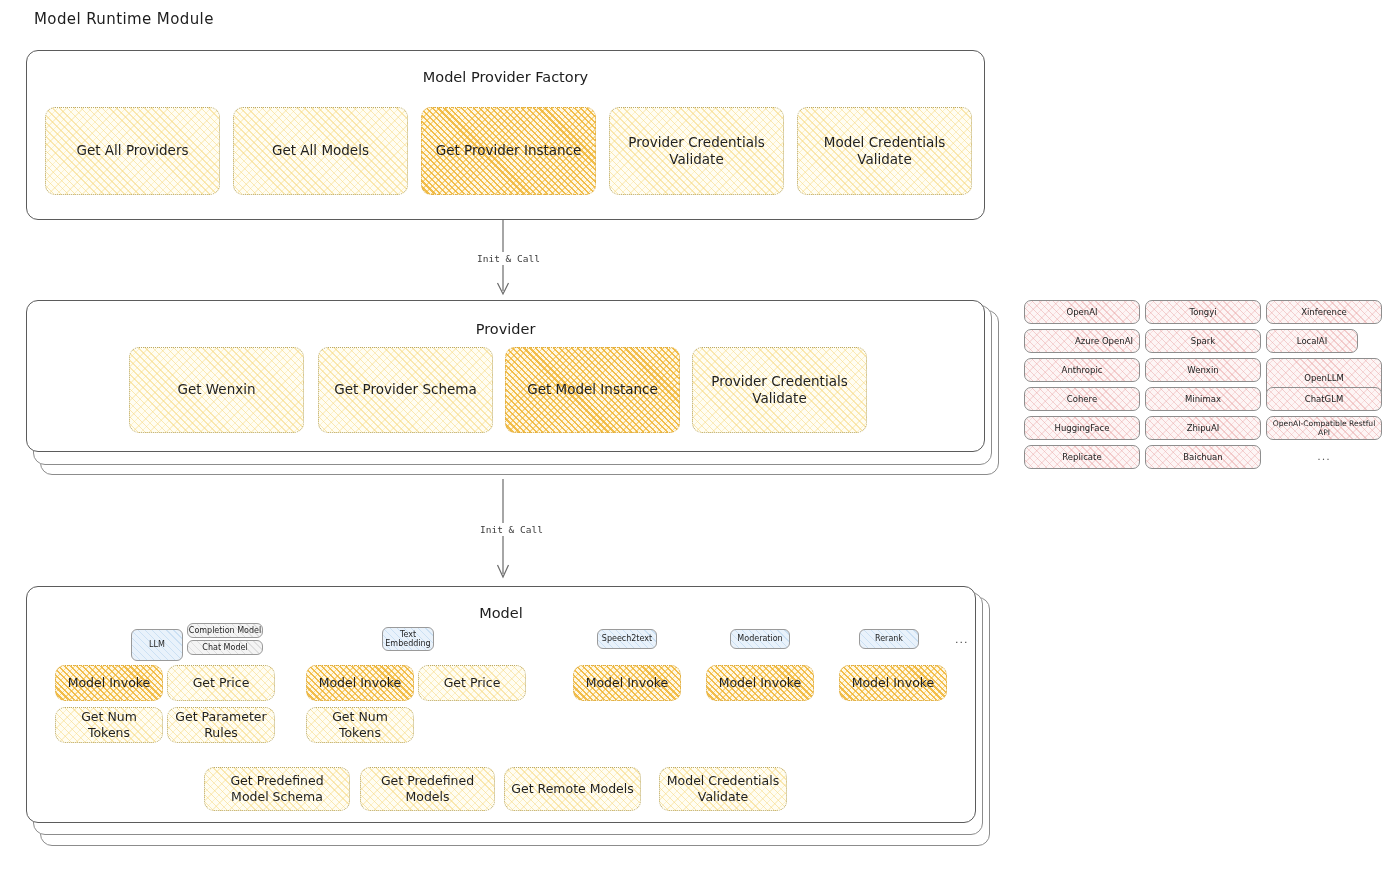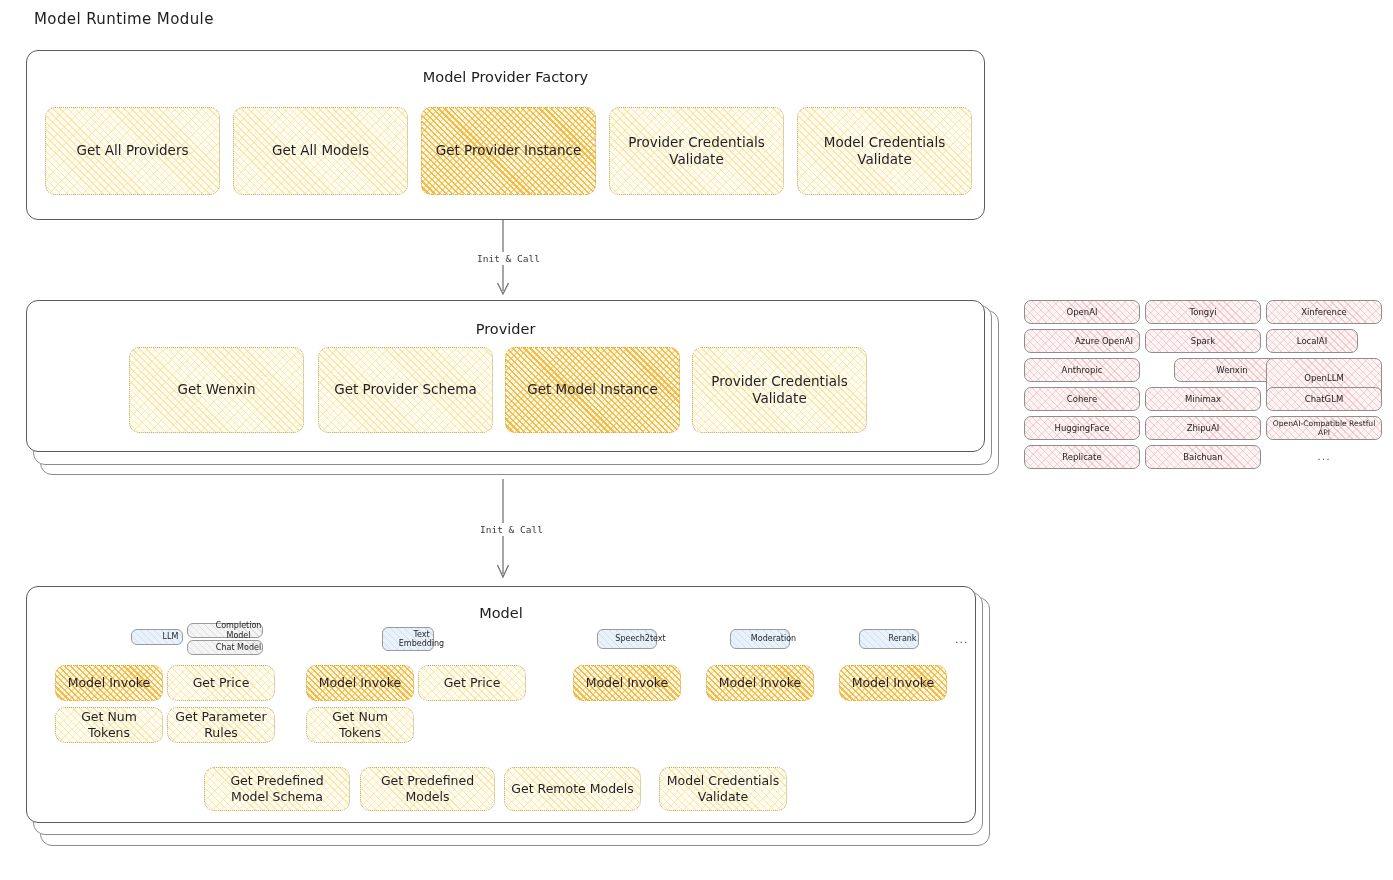--- a/index.html
+++ b/index.html
@@ -130,21 +130,20 @@
     justify-content: center;
     text-align: center;
     font-size: 8px;
     line-height: 1.15;
     color: #1f1f1f;
     background-color: #e9f2fb;
     background-image:
       repeating-linear-gradient(45deg,
         rgba(160,198,232,.4) 0px, rgba(160,198,232,.4) 1px,
         rgba(255,255,255,0) 1px, rgba(255,255,255,0) 5px);
-    padding-left: 27px;
   }
   .badge.grey {
     background-color: #f4f4f4;
     background-image:
       repeating-linear-gradient(45deg,
         rgba(180,180,180,.32) 0px, rgba(180,180,180,.32) 1px,
         rgba(255,255,255,0) 1px, rgba(255,255,255,0) 5px);
   }
   .badge-ellipsis {
     position: absolute;
@@ -209,21 +208,21 @@
 
   <div class="chip" style="left:0px; top:0px; width:116px; height:24px;">OpenAI</div>
   <div class="chip" style="left:0px; top:29px; width:116px; height:24px;padding-left:44px;">Azure OpenAI</div>
   <div class="chip" style="left:0px; top:58px; width:116px; height:24px;">Anthropic</div>
   <div class="chip" style="left:0px; top:87px; width:116px; height:24px;">Cohere</div>
   <div class="chip" style="left:0px; top:116px; width:116px; height:24px;">HuggingFace</div>
   <div class="chip" style="left:0px; top:145px; width:116px; height:24px;">Replicate</div>
 
   <div class="chip" style="left:121px; top:0px; width:116px; height:24px;text-align:right;">Tongyi</div>
   <div class="chip" style="left:121px; top:29px; width:116px; height:24px;">Spark</div>
-  <div class="chip" style="left:121px; top:58px; width:116px; height:24px;margin-left:29px;">Wenxin</div>
+  <div class="chip" style="left:121px; top:58px; width:116px; height:24px;">Wenxin</div>
   <div class="chip" style="left:121px; top:87px; width:116px; height:24px;">Minimax</div>
   <div class="chip" style="left:121px; top:116px; width:116px; height:24px;">ZhipuAI</div>
   <div class="chip" style="left:121px; top:145px; width:116px; height:24px;">Baichuan</div>
 
   <div class="chip" style="left:242px; top:0px; width:116px; height:24px;">Xinference</div>
   <div class="chip" style="left:242px; top:29px; width:92px; height:24px;">LocalAI</div>
   <div class="chip" style="left:242px; top:58px; width:116px; height:40px;">OpenLLM</div>
   <div class="chip" style="left:242px; top:87px; width:116px; height:24px;">ChatGLM</div>
   <div class="chip small" style="left:242px; top:116px; width:116px; height:24px; font-size:7.6px;">OpenAI-Compatible Restful API</div>
   <div class="chip-ellipsis" style="left:242px; top:150px; width:116px;">...</div>
@@ -234,21 +233,21 @@
   <path d="M7.5 86 L13 98 L18.5 86" stroke="#6b6b6b" stroke-width="1.2" fill="none"></path>
 </svg>
 <div class="connector-label" style="left:477px; top:523px;">Init &amp; Call</div>
 
 <div class="panel-shadow-2" style="left:40px; top:597px; width:950px; height:249px;"></div>
 <div class="panel-shadow-1" style="left:33px; top:592px; width:950px; height:243px;"></div>
 
 <div class="panel" style="left:26px; top:586px; width:950px; height:237px; z-index:2;">
   <div class="panel-title" style="top:18px;">Model</div>
 
-  <div class="badge" style="left:104px; top:42px; width:52px; height:16px;">LLM</div>
+  <div class="badge" style="left:104px; top:42px; width:52px; height:32px;">LLM</div>
   <div class="badge grey" style="left:160px; top:36px; width:76px; height:15px;">Completion Model</div>
   <div class="badge grey" style="left:160px; top:53px; width:76px; height:15px;">Chat Model</div>
 
   <div class="hbox highlight small" style="left:28px; top:78px; width:108px; height:36px;">Model Invoke</div>
   <div class="hbox small" style="left:140px; top:78px; width:108px; height:36px;">Get Price</div>
   <div class="hbox small" style="left:28px; top:120px; width:108px; height:36px;">Get Num Tokens</div>
   <div class="hbox small" style="left:140px; top:120px; width:108px; height:36px;">Get Parameter Rules</div>
 
   <div class="badge" style="left:355px; top:40px; width:52px; height:24px;">Text Embedding</div>
 

